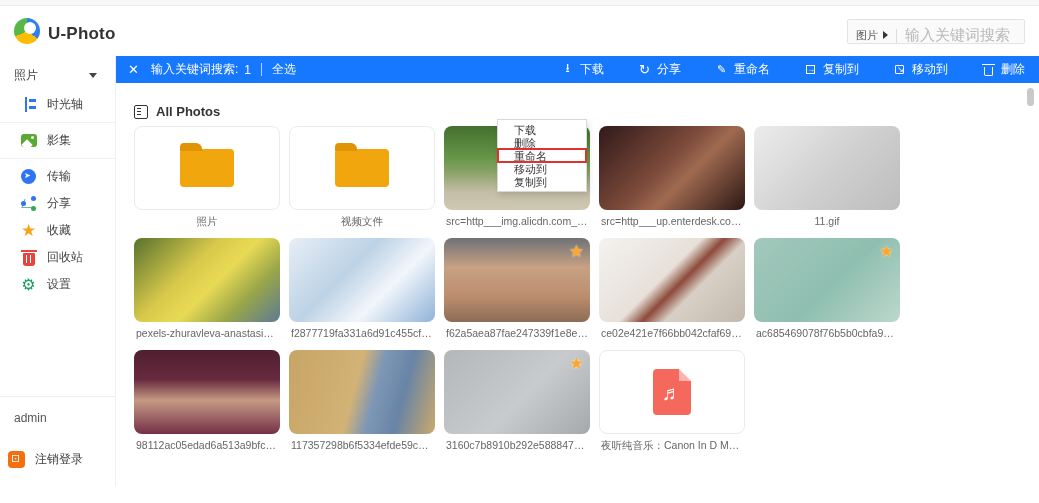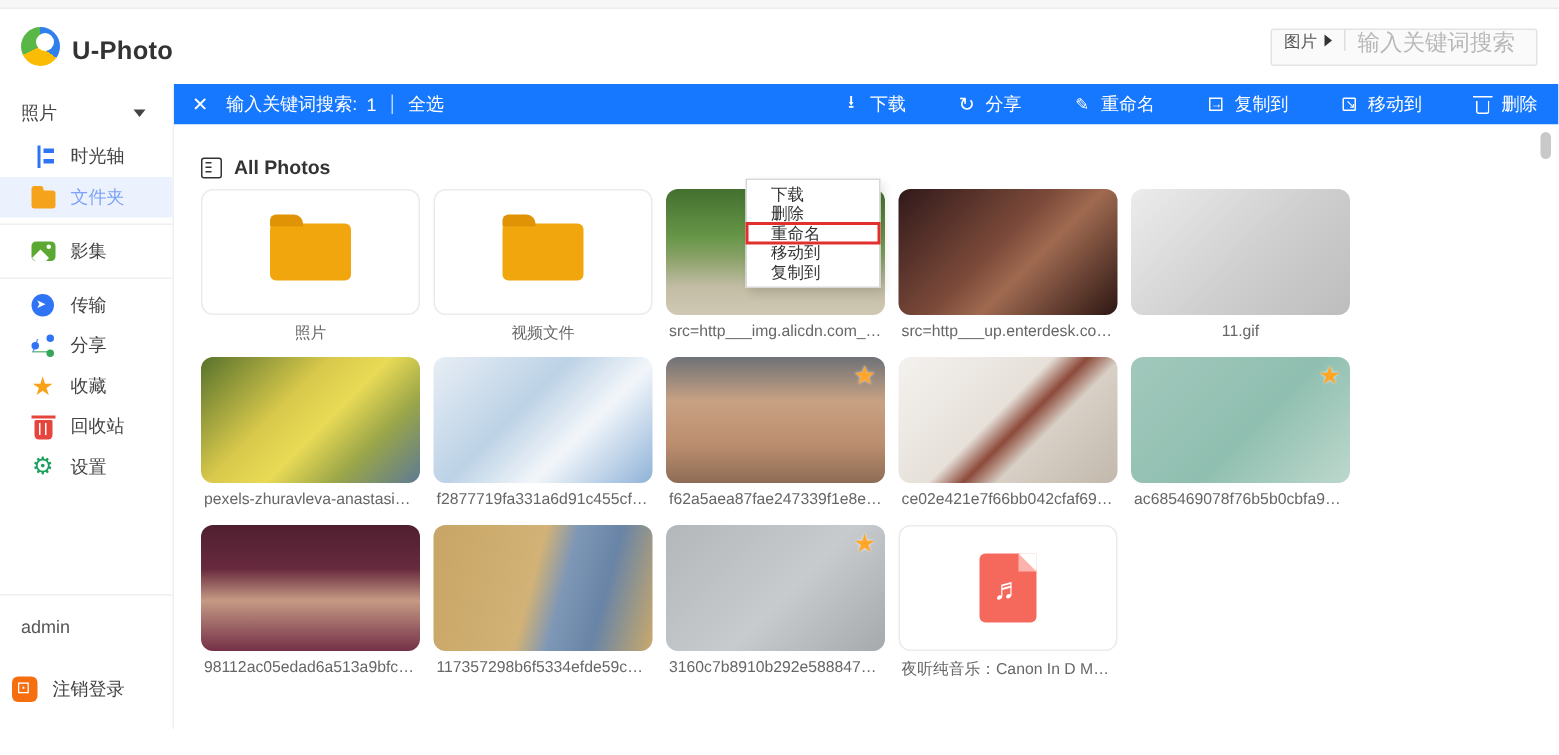--- a/index.html
+++ b/index.html
@@ -8,21 +8,21 @@
   
   .top-strip { height:6px; background:#f7f7f8; border-bottom:1px solid #ececec; }
 
   
   .header { height:50px; display:flex; align-items:center; padding:0 14px; background:#fff; }
   .logo { display:flex; align-items:flex-end; gap:8px; }
   .logo-mark { width:26px; height:26px; border-radius:50%;
     background:conic-gradient(#2f80ed 0 35%, #fbbc05 35% 68%, #58b747 68% 100%); position:relative; }
   .logo-mark::after { content:""; position:absolute; width:12px; height:12px; border-radius:50%; background:#fff; top:4px; right:4px; }
   .logo-text { font-size:17px; font-weight:bold; color:#333; letter-spacing:.2px; }
-  .search-box { margin-left:auto; width:178px; height:25px; border:1px solid #e3e3e3; background:#fafafa; border-radius:2px; display:flex; align-items:flex-start; font-size:11px; }
+  .search-box { margin-left:auto; width:178px; height:25px; border:1px solid #e3e3e3; background:#fafafa; border-radius:2px; display:flex; align-items:flex-end; font-size:11px; }
   .search-cat { display:flex; align-items:center; gap:5px; padding:0 8px; color:#555; cursor:pointer; }
   .caret-right { width:0; height:0; border-left:5px solid #333; border-top:4px solid transparent; border-bottom:4px solid transparent; }
   .search-divider { width:1px; height:14px; background:#ddd; }
   .search-input { flex:1; border:none; background:transparent; font-size:15px; padding:0 8px; color:#333; outline:none; min-width:0; }
   .search-input::placeholder { color:#b9b9b9; }
 
   
   .content-row { display:flex; height:430px; }
   .sidebar { width:116px; background:#fff; border-right:1px solid #f0f0f0; display:flex; flex-direction:column; padding-top:4px; position:relative; }
   .right-col { flex:1; display:flex; flex-direction:column; min-width:0; }
@@ -152,26 +152,20 @@
     <div class="side-section-header">
       <span>照片</span>
       <span class="caret-down"></span>
     </div>
     <div class="side-item">
       <span class="si">
           <span class="ic-timeline"></span>
         </span>
       <span>时光轴</span>
     </div>
-    <div class="side-item selected">
-      <span class="si">
-          <span class="ic-folder-side"></span>
-        </span>
-      <span>文件夹</span>
-    </div>
     <div class="side-divider"></div>
     <div class="side-item">
       <span class="si">
           <span class="ic-album"></span>
         </span>
       <span>影集</span>
     </div>
     <div class="side-divider"></div>
     <div class="side-item">
       <span class="si">

